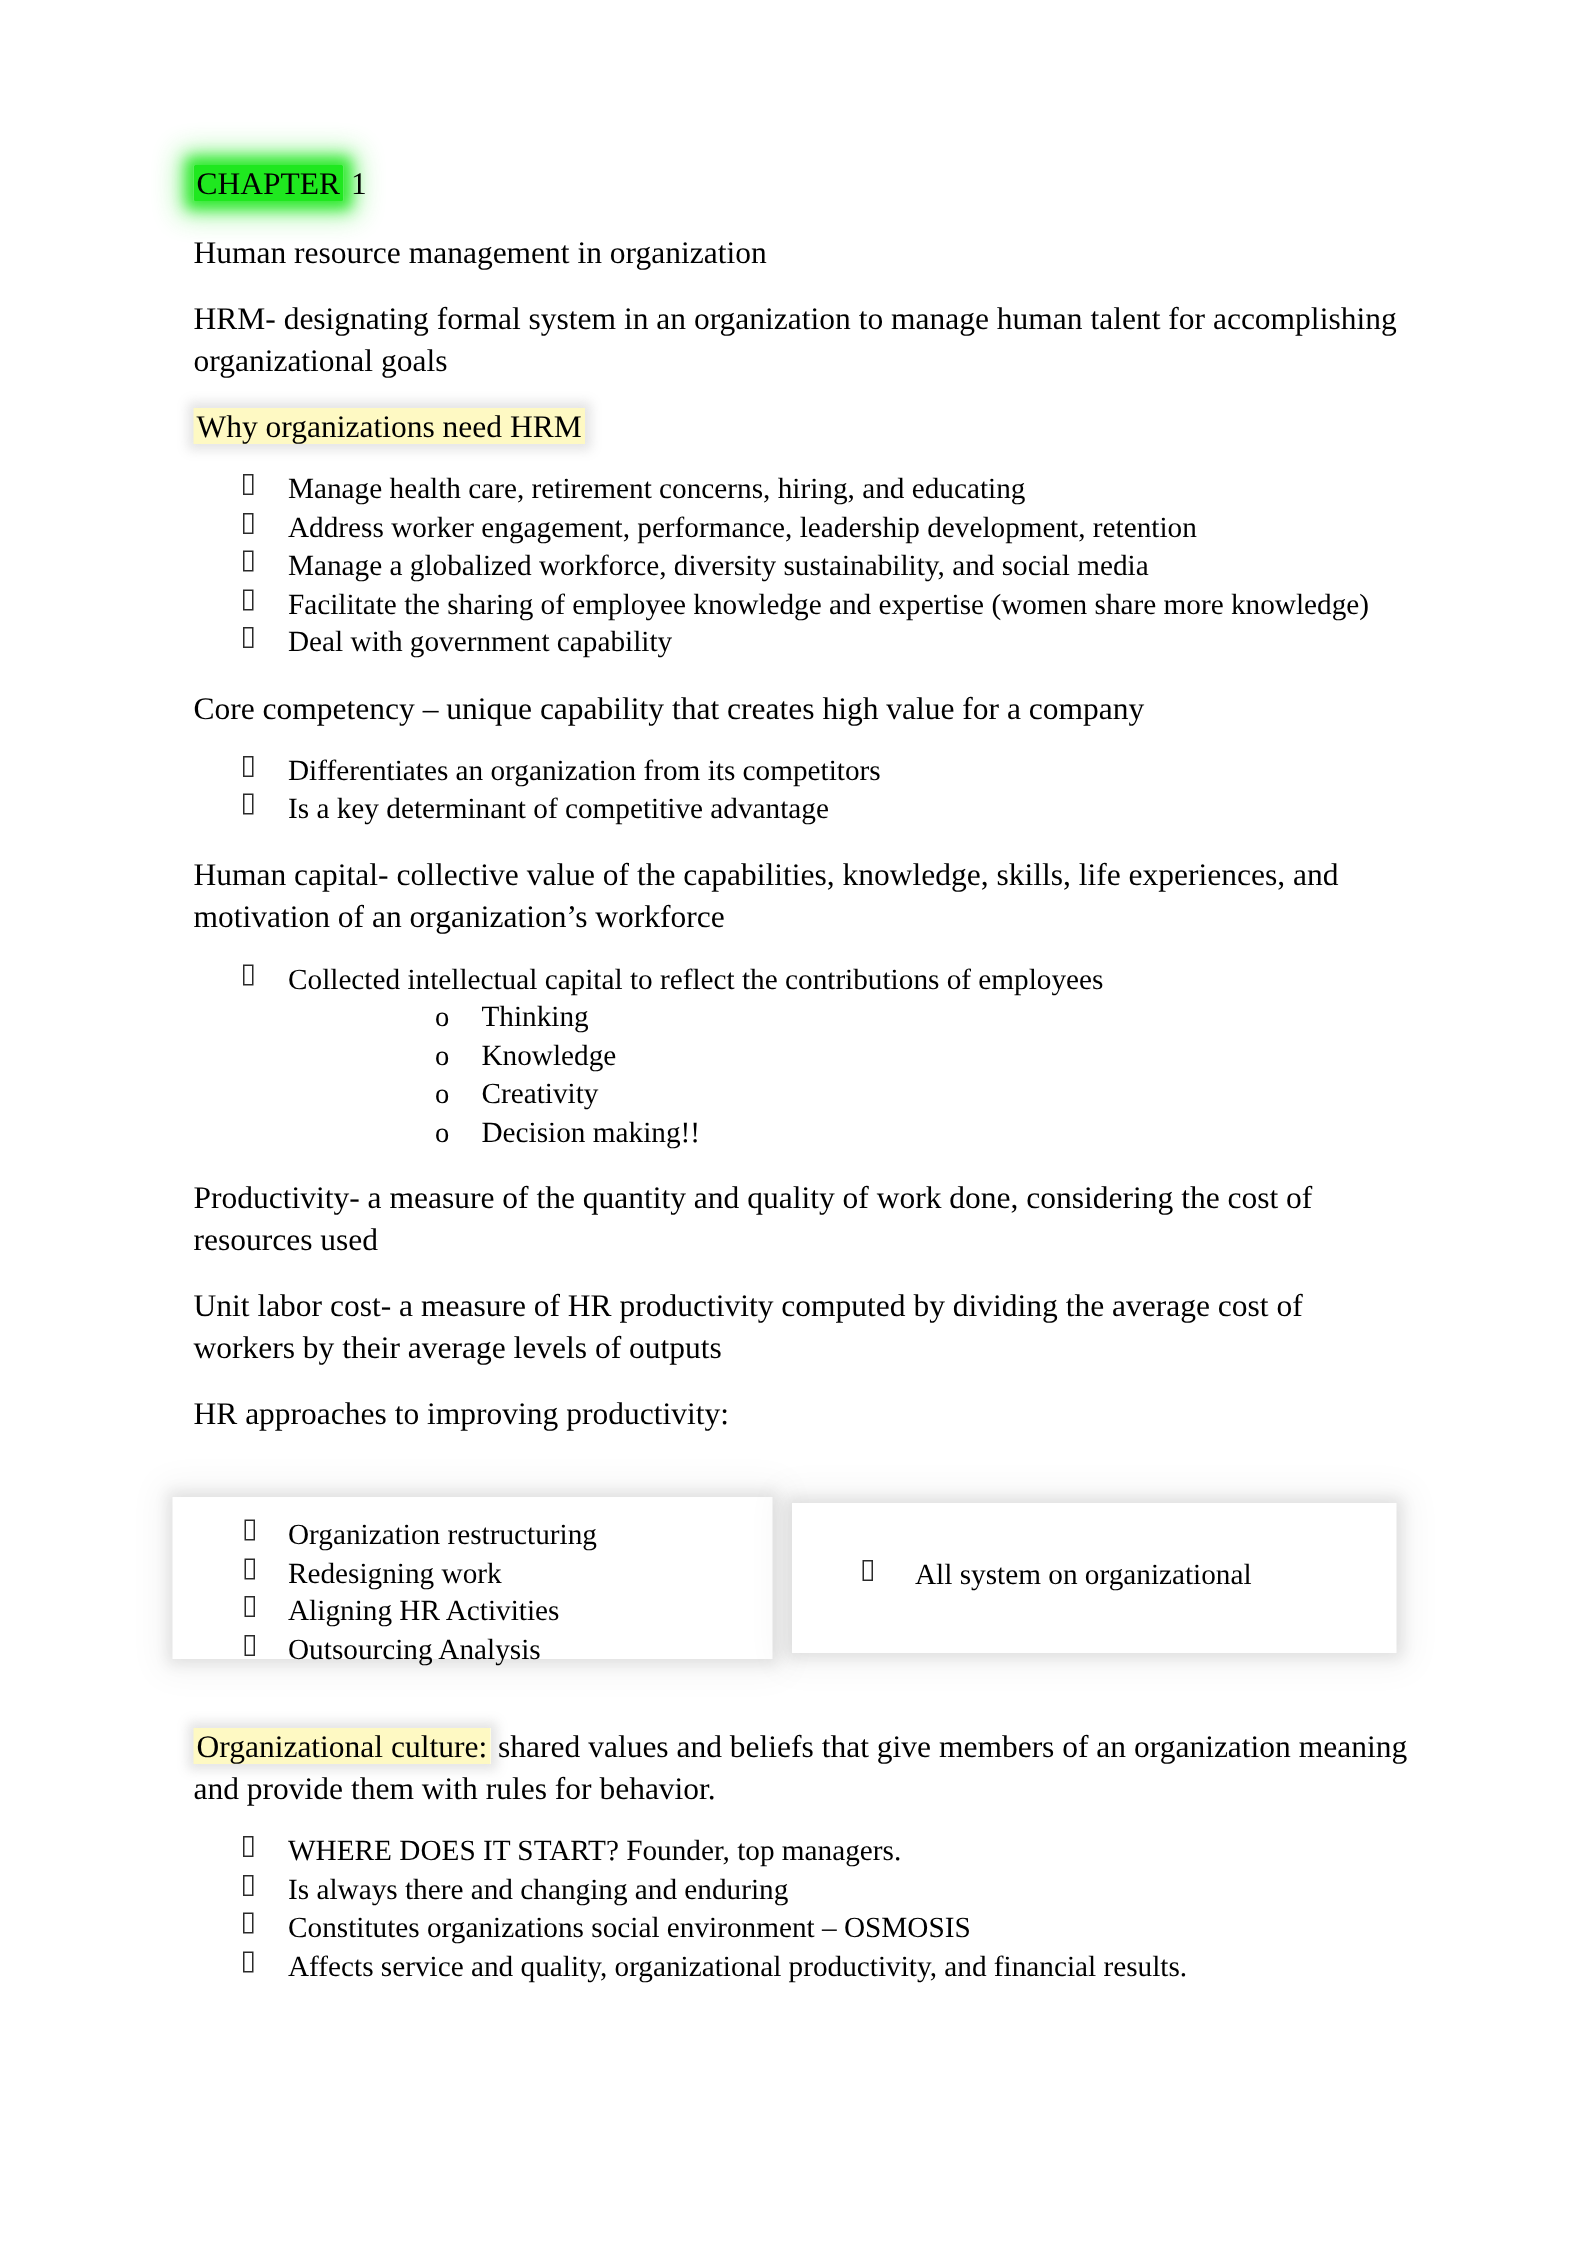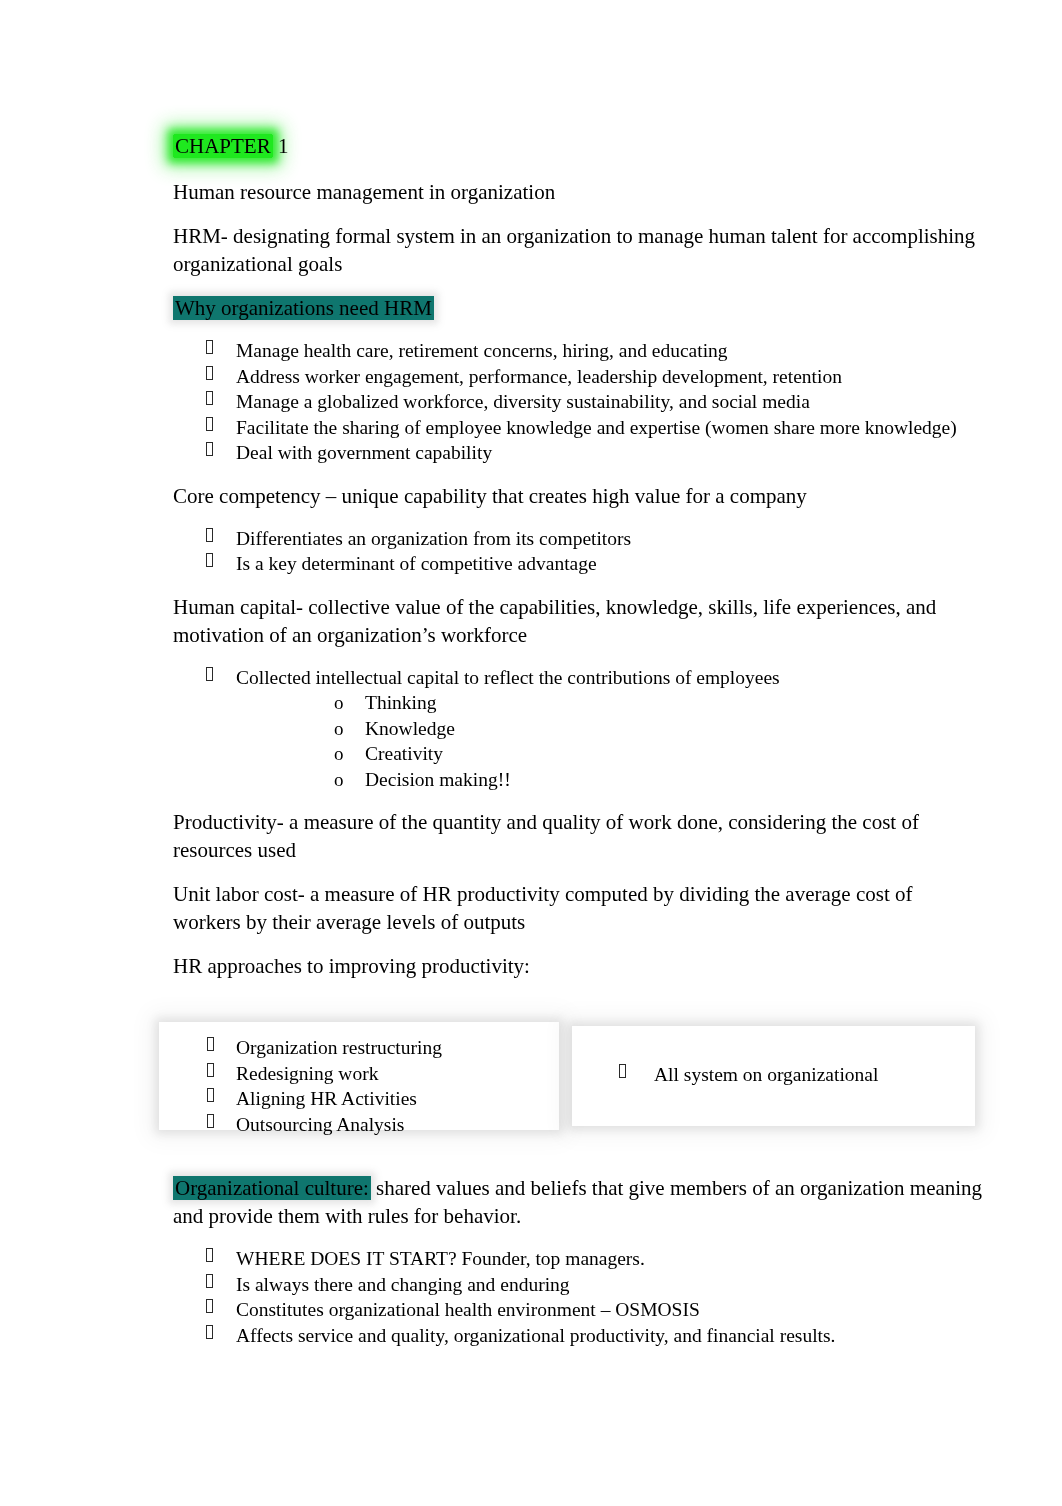--- a/index.html
+++ b/index.html
@@ -16,23 +16,22 @@
     position: relative;
     width: 1062px;
     height: 1506px;
     background: #ffffff;
     overflow: hidden;
     box-sizing: border-box;
   }
   .doc {
     position: absolute;
     left: 129px;
-    top: 132px;
+    top: 108px;
     width: 810px;
-    margin-left: 44px;
   }
 
   
   .para {
     font-size: 21px;
     line-height: 28px;
     margin: 0 0 16px 0;
     text-align: left;
   }
   .heading-line {
@@ -43,21 +42,21 @@
 
   
   .hl-green {
     background-color: #1fe81f;
     box-shadow: 0 0 9px 5px rgba(31,232,31,0.85),
                 0 0 18px 9px rgba(31,232,31,0.45);
     padding: 0 2px;
     border-radius: 1px;
   }
   .hl-gray {
-    background-color: #0f766e;
+    background-color: #fef9c3;
     box-shadow: 0 0 7px 4px rgba(225,225,225,0.9);
     padding: 0 2px;
   }
 
   
   ul.lvl1 {
     list-style: none;
     margin: 0 0 16px 0;
     padding: 0;
   }
@@ -273,21 +272,21 @@
       <li>
         <span class="bullet"></span>
         <span>WHERE DOES IT START? Founder, top managers.</span>
       </li>
       <li>
         <span class="bullet"></span>
         <span>Is always there and changing and enduring</span>
       </li>
       <li>
         <span class="bullet"></span>
-        <span>Constitutes organizational health environment – OSMOSIS</span>
+        <span>Constitutes organizations social environment – OSMOSIS</span>
       </li>
       <li>
         <span class="bullet"></span>
         <span>Affects service and quality, organizational productivity, and financial results.</span>
       </li>
     </ul>
 
   </div>
 </div>
 

